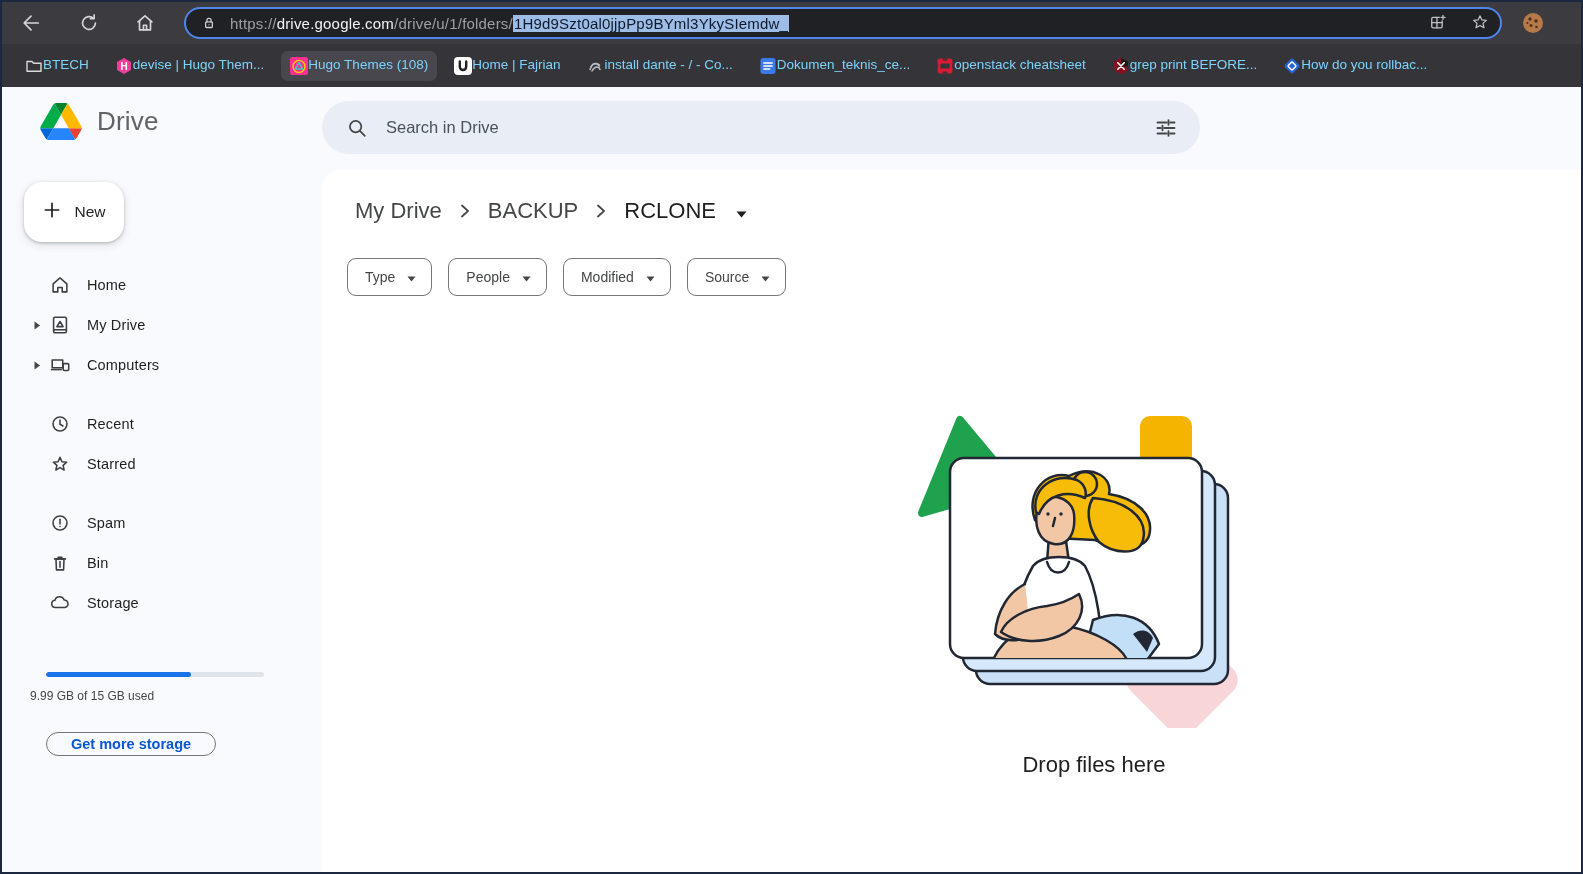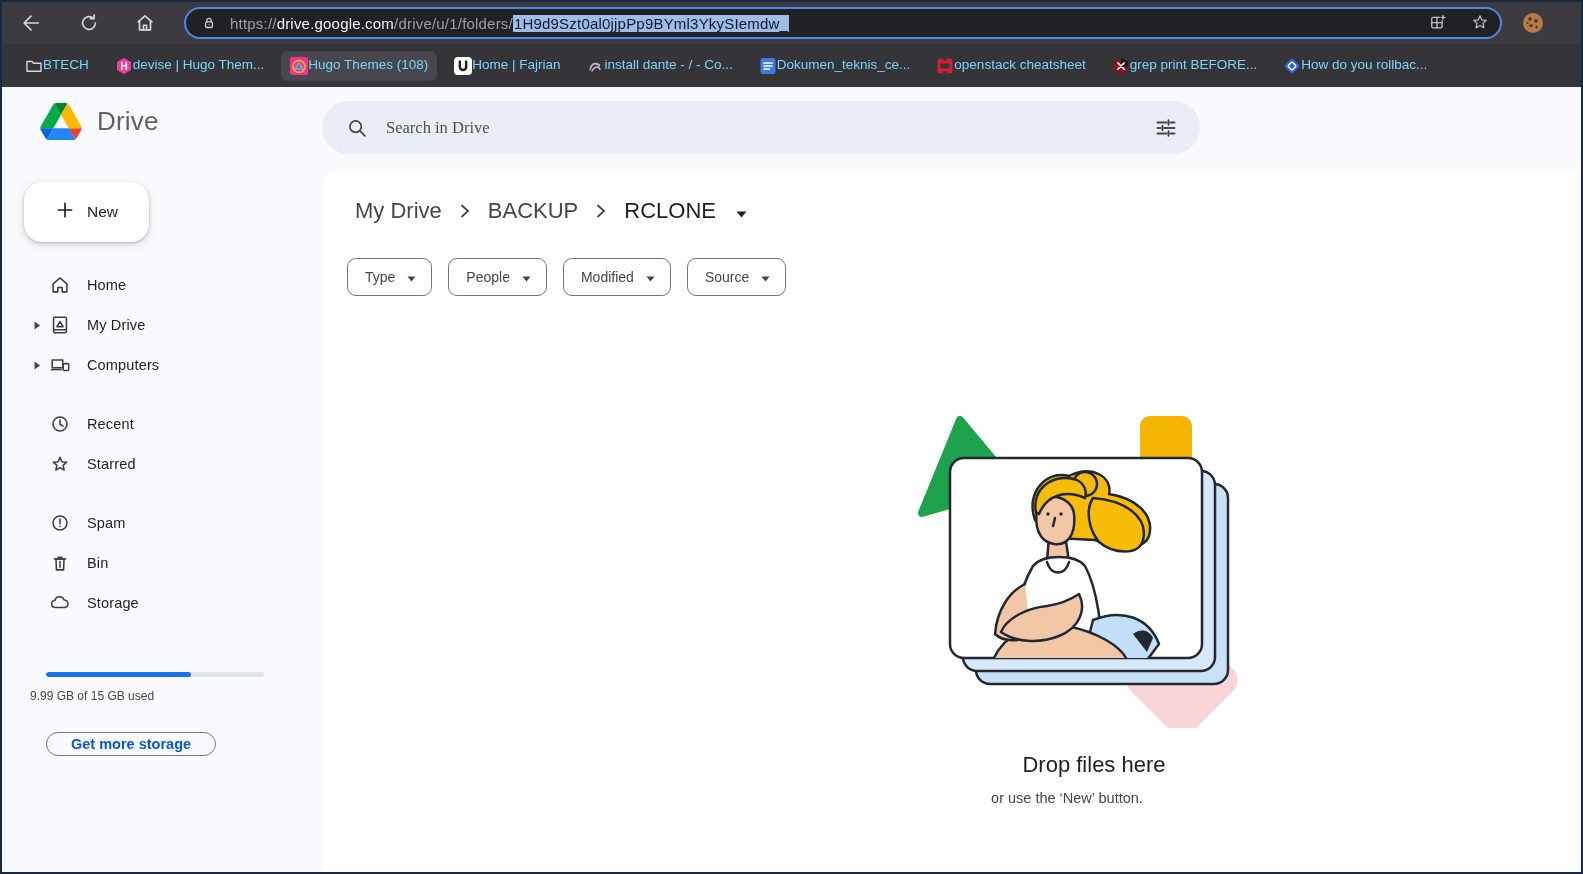--- a/index.html
+++ b/index.html
@@ -57,28 +57,28 @@
   .logo-block svg{ display:block; }
   .logo-title{ font-size:26px; color:#5f6368; letter-spacing:.2px; }
 
   .searchbar{
     position:absolute; left:320px; top:14px; width:878px; height:53px;
     background:#e9eef6; border-radius:28px; display:flex; align-items:center; padding:0 16px 0 24px;
   }
   .searchbar .s-ic{ display:flex; margin-right:18px; }
   .searchbar input{
     flex:1; border:none; outline:none; background:transparent;
-    font-size:16.5px; color:#1f1f1f; font-family:Liberation Serif, serif;
+    font-size:16.5px; color:#1f1f1f; font-family:Liberation Sans, sans-serif;
   }
   .searchbar input::placeholder{ color:#446; color:#49515c; opacity:1; }
   .searchbar .tune{ display:flex; padding:6px; border-radius:50%; }
 
   
   .new-btn{
-    position:absolute; left:22px; top:95px; width:125px; height:60px;
+    position:absolute; left:22px; top:95px; width:100px; height:60px;
     background:#fff; border:none; border-radius:18px;
     box-shadow:0 1px 3px rgba(60,64,67,.3), 0 3px 8px rgba(60,64,67,.15);
     display:flex; align-items:center; justify-content:center; gap:12px;
     font-size:15.5px; font-weight:500; color:#1f1f1f; font-family:inherit; cursor:pointer;
   }
   .nav{ position:absolute; left:8px; top:178px; width:300px; }
   .nav-item{ height:40px; display:flex; align-items:center; border-radius:20px; cursor:pointer; }
   .nav-spacer{ height:19px; }
   .nav-caret{ width:22px; margin-left:16px; display:flex; align-items:center; justify-content:center; }
   .nav-ic{ width:24px; display:flex; align-items:center; justify-content:center; margin-right:15px; }
@@ -505,17 +505,16 @@
             <path d="M150 164 C154 178 168 178 172 164" fill="none"></path>
             <path d="M196 222 C226 210 252 220 262 246 L250 262 L186 262 Z" fill="#c3dff7"></path>
             <path d="M236 236 C244 230 252 232 256 240 L250 254 Z" fill="#212733" stroke="none"></path>
             <path d="M96 262 C108 234 140 222 170 228 C200 234 224 248 230 262 Z" fill="#f2c7a5"></path>
             <path d="M128 186 C112 194 100 212 98 236 C106 244 122 244 134 238" fill="#f2c7a5"></path>
             <path d="M182 196 C190 212 182 230 162 238 C142 246 118 244 104 234 C110 220 130 210 150 208 C164 206 176 200 182 196 Z" fill="#f2c7a5"></path>
           </g>
         </svg>
       </div>
       <div class="empty-title">Drop files here</div>
-      <div class="empty-sub">or use the ‘New’ button.</div>
 
     </div>
   </div>
 </div>
 
 </body></html>

